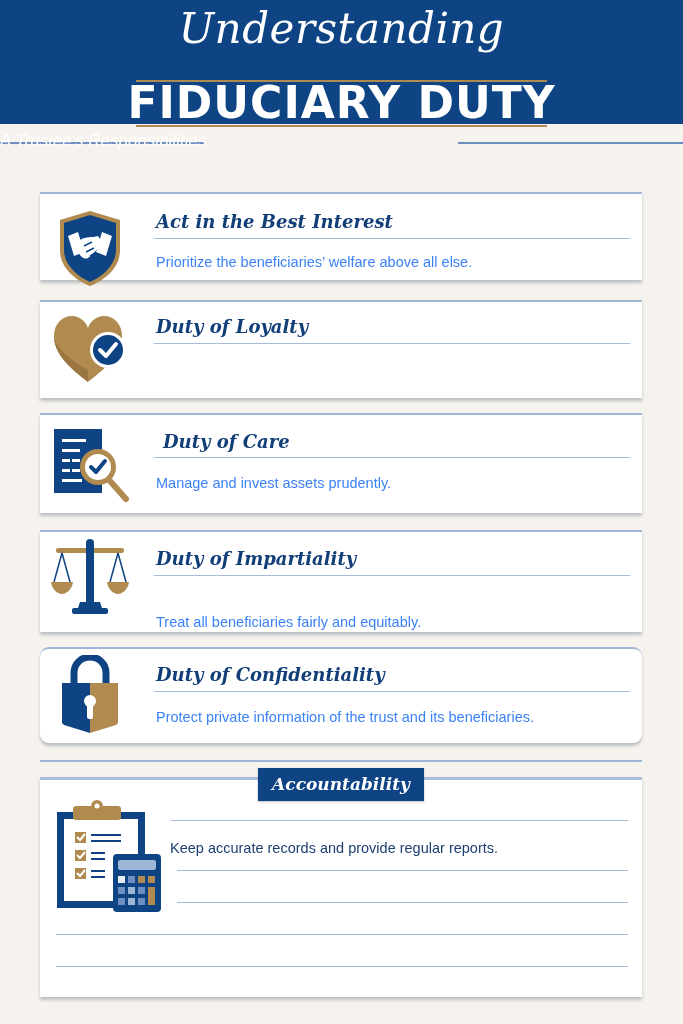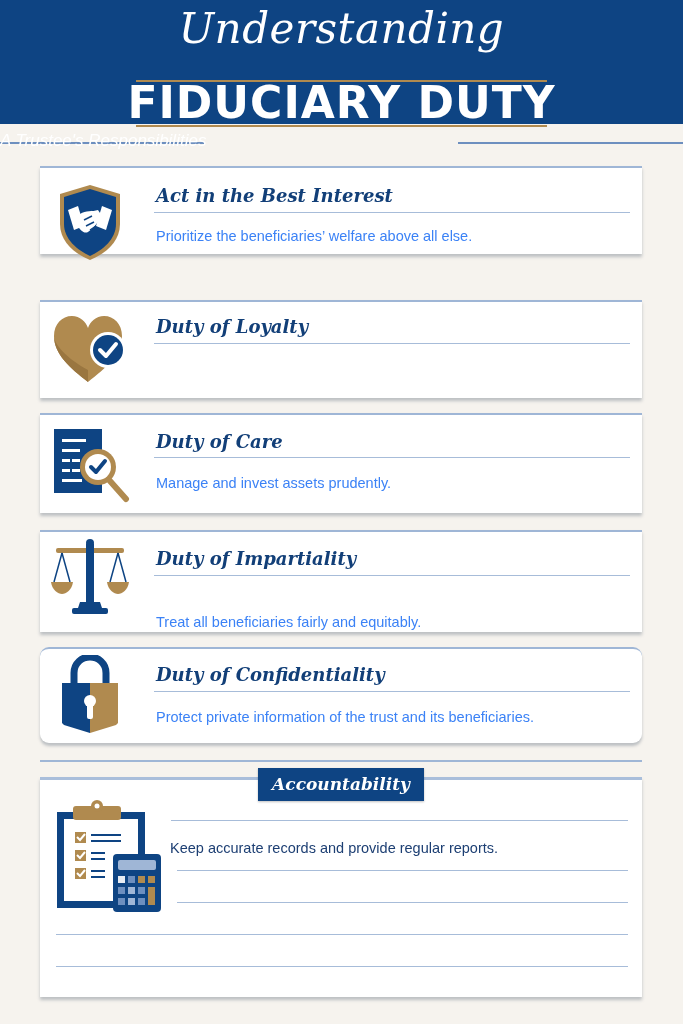--- a/index.html
+++ b/index.html
@@ -44,21 +44,21 @@
 <div class="header">
   <div class="script">Understanding</div>
   <div class="rule r1"></div>
   <div class="big">FIDUCIARY DUTY</div>
   <div class="rule r2"></div>
   <div class="sub-line left"></div>
   <div class="sub-line right"></div>
   <div class="sub">A Trustee's Responsibilities</div>
 </div>
 
-<div class="card" style="top:166px;height:88px;padding-left:24px;">
+<div class="card" style="top:192px;height:88px;padding-left:24px;">
   <div class="icon" style="top:14px;">
     <svg width="80" height="80" viewBox="0 0 80 80">
       <path d="M40 3 L70 12 L70 42 C70 60 55 72 40 78 C25 72 10 60 10 42 L10 12 Z" fill="#b08a4f"></path>
       <path d="M40 7 L66 15 L66 42 C66 57 53 68 40 74 C27 68 14 57 14 42 L14 15 Z" fill="#0e4483"></path>
       <path d="M18 28 L28 24 L34 44 L24 48 Z" fill="#fff"></path>
       <path d="M62 28 L52 24 L46 44 L56 48 Z" fill="#fff"></path>
       <path d="M30 32 C36 28 42 30 48 28 L52 34 C48 40 44 46 38 50 C34 52 30 48 28 44 Z" fill="#fff"></path>
       <path d="M34 38 L42 34 M36 44 L44 40 M40 48 L46 44" stroke="#0e4483" stroke-width="1.5"></path>
     </svg>
   </div>
@@ -91,21 +91,21 @@
         <rect x="22" y="34" width="8" height="3" fill="#fff"></rect>
       <rect x="12" y="44" width="8" height="3" fill="#fff"></rect>
         <rect x="22" y="44" width="8" height="3" fill="#fff"></rect>
       <rect x="12" y="54" width="20" height="3" fill="#fff"></rect>
       <line x1="60" y1="56" x2="76" y2="74" stroke="#b08a4f" stroke-width="6" stroke-linecap="round"></line>
       <circle cx="48" cy="42" r="18" fill="#b08a4f"></circle>
       <circle cx="48" cy="42" r="13" fill="#ffffff"></circle>
       <path d="M41 42 L46 47 L55 36" stroke="#0e4483" stroke-width="4" fill="none" stroke-linecap="round" stroke-linejoin="round"></path>
     </svg>
   </div>
-  <div class="title" style="top:16px;">Duty of Care</div>
+  <div class="title" style="top:16px;margin-left:7px;">Duty of Care</div>
   <div class="title-rule" style="top:42px;"></div>
   <div class="desc" style="top:60px;">Manage and invest assets prudently.</div>
 </div>
 
 <div class="card" style="top:530px;height:102px;">
   <div class="icon" style="top:4px;">
     <svg width="80" height="80" viewBox="0 0 80 80">
       <rect x="6" y="12" width="68" height="5" rx="2" fill="#b08a4f"></rect>
       <circle cx="40" cy="7" r="4" fill="#0e4483"></circle>
       <rect x="36" y="8" width="8" height="58" fill="#0e4483"></rect>

